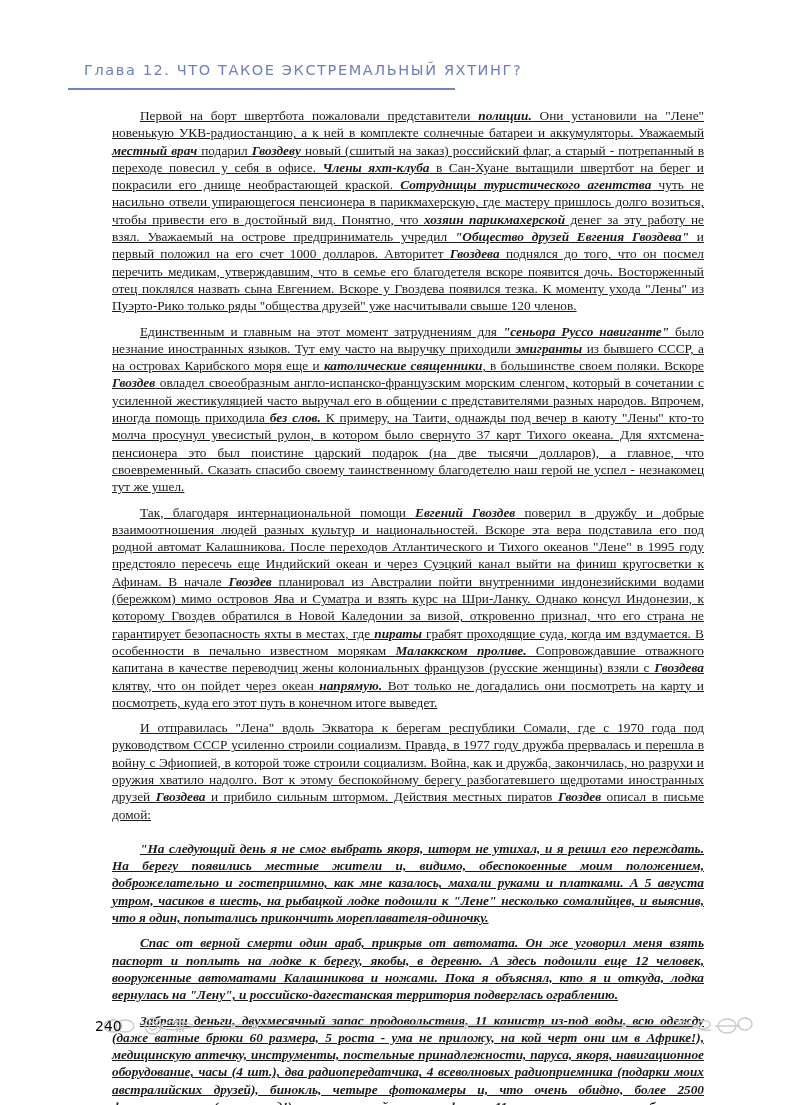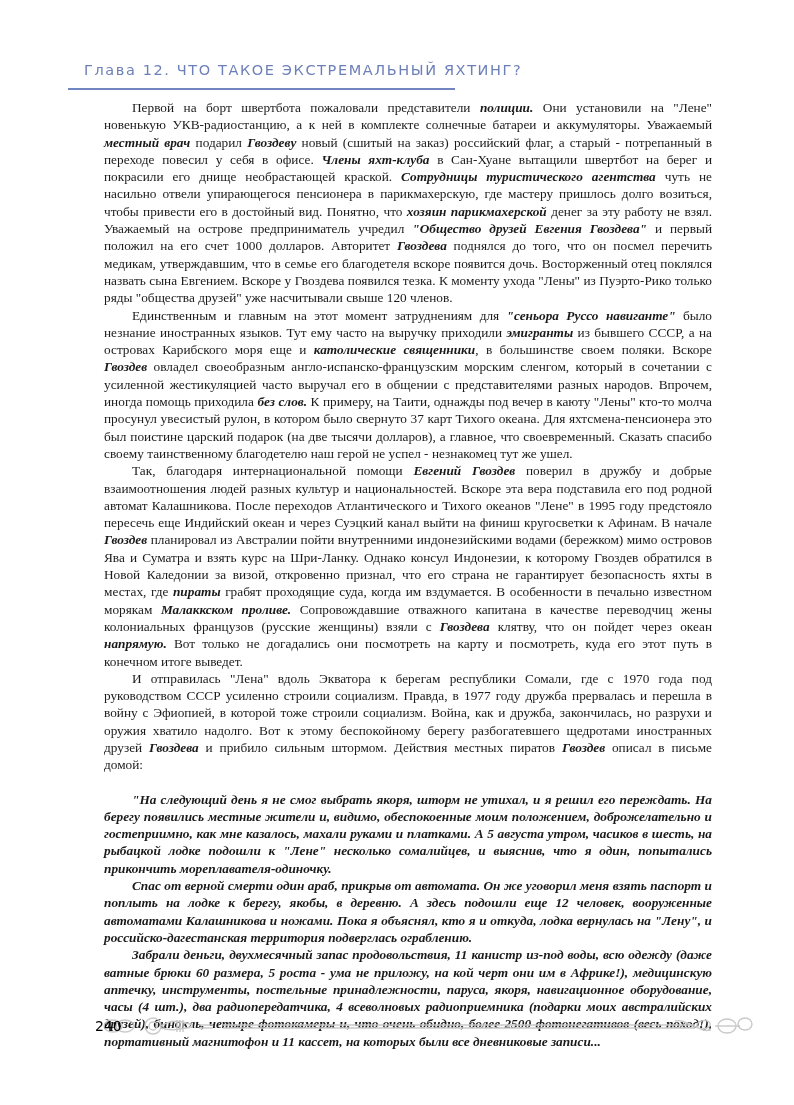--- a/index.html
+++ b/index.html
@@ -14,21 +14,21 @@
   }
   .header-rule {
     position: absolute; left: 68px; top: 88px; width: 387px; height: 2px;
     background: #7186c0;
   }
   .content {
     position: absolute; left: 104px; top: 99px; width: 608px;
     font-family: "Liberation Serif", serif; font-size: 13.3px; line-height: 17.3px;
     color: #1a1a1a; text-align: justify;
   }
-  .content p { margin: 0; text-indent: 28px; }
+  .content p { margin: 8px; text-indent: 28px; text-decoration: underline; }
   .content b { font-style: italic; font-weight: bold; }
   .quote { margin-top: 17px !important; }
   .content p.q { font-style: italic; font-weight: bold; }
   .footer { position: absolute; left: 95px; top: 1008px; width: 660px; height: 40px; }
   .page-num {
     position: absolute; left: 0; top: 10px;
     font-family: "DejaVu Sans", sans-serif; font-size: 14px; color: #000000;
   }
   .rope { position: absolute; left: 0; top: 0; }
 </style>

